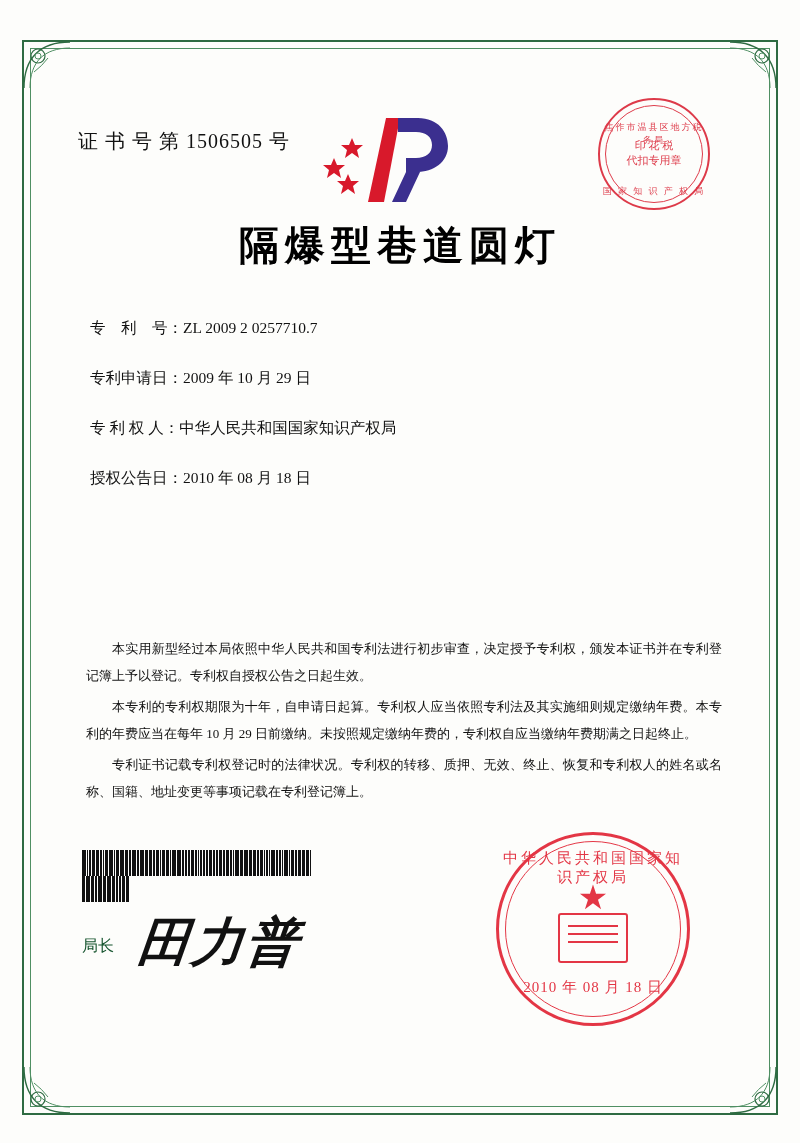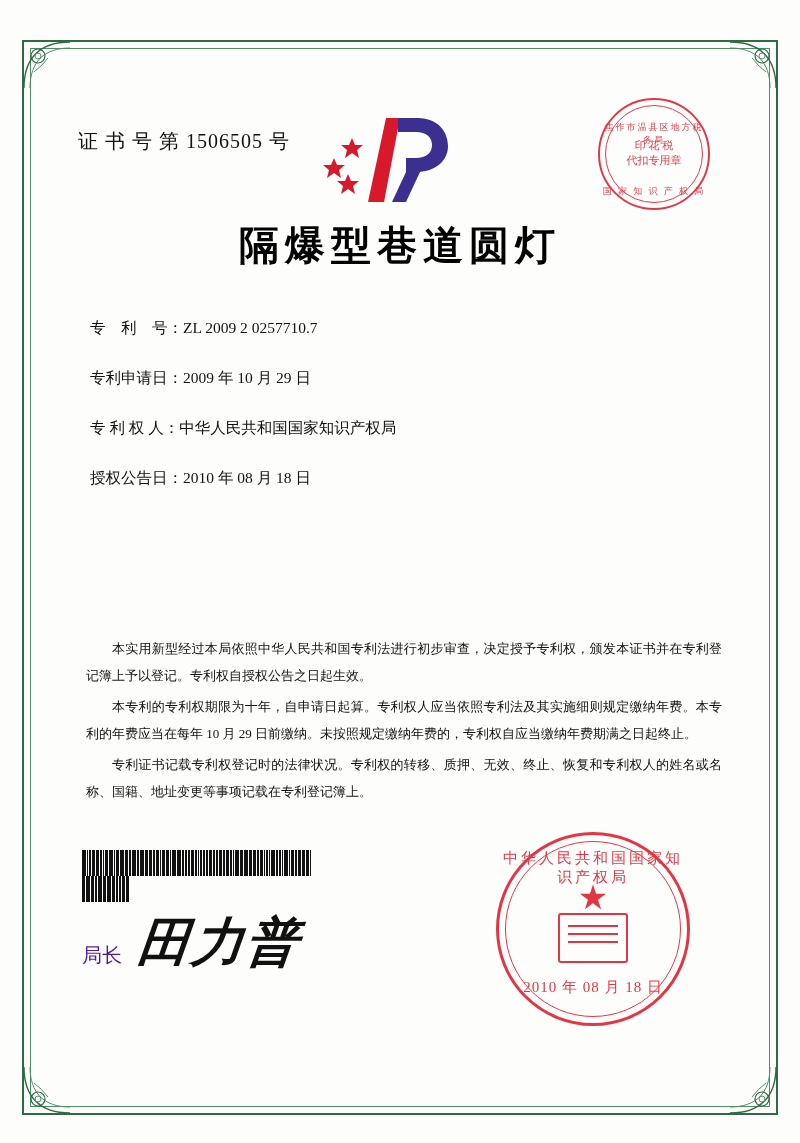--- a/index.html
+++ b/index.html
@@ -198,23 +198,23 @@
   .signature-row {
     position: absolute;
     left: 20px;
     top: 820px;
     width: 400px;
     height: 70px;
   }
   .sig-label {
     position: absolute;
     left: 0;
-    top: 32px;
-    font-size: 20px;
-    color: #4c1d95;
+    top: 26px;
+    font-size: 16px;
+    color: #14532d;
   }
   .sig-name {
     position: absolute;
     left: 56px;
     top: -2px;
     font-size: 52px;
     font-family: "Liberation Serif", serif;
     font-style: italic;
     font-weight: bold;
     color: #111;

